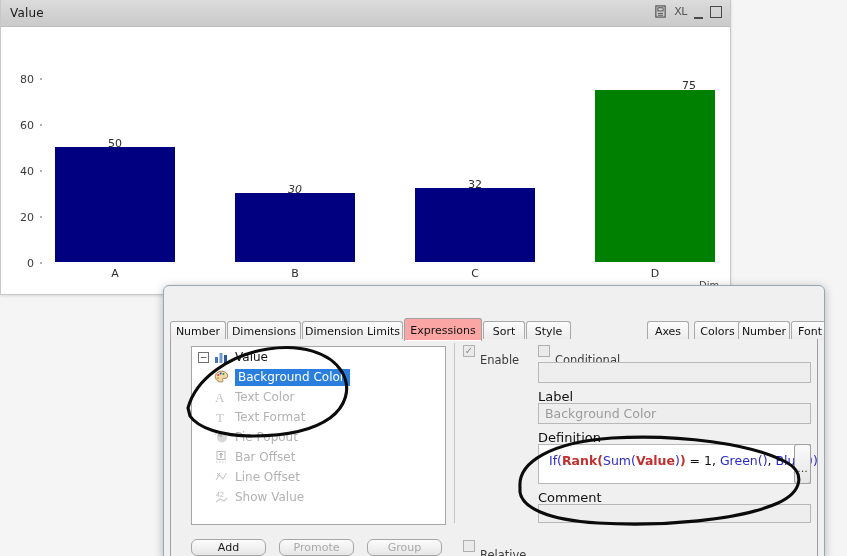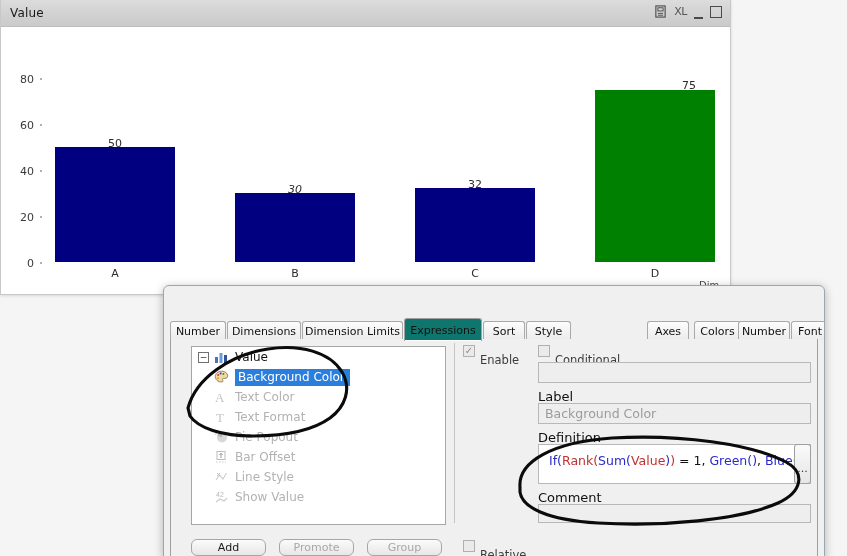--- a/index.html
+++ b/index.html
@@ -63,21 +63,21 @@
   .tabstrip{position:absolute;left:6px;top:32px;right:6px;height:22px;}
   .tab{
     position:absolute;top:3px;height:19px;
     background:linear-gradient(to bottom,#fdfdfd,#eceaea);
     border:1px solid #a9a9a9;border-bottom:none;border-radius:3px 3px 0 0;
     font-size:11px;color:#111;
     display:flex;align-items:center;justify-content:center;
     box-sizing:border-box;
   }
   .tab.active{
-    top:0;height:23px;background:#0f766e;border-color:#a0a0a0;
+    top:0;height:23px;background:#fca5a5;border-color:#a0a0a0;
     z-index:5;box-shadow:0 -1px 0 #fff inset;
   }
 
   .panel{
     position:absolute;left:6px;top:53px;right:6px;bottom:0;
     background:#f0f0f0;border:1px solid #a0a0a0;border-top:none;
   }
 
   .treebox{
     position:absolute;left:20px;top:7px;width:253px;height:177px;
@@ -115,21 +115,21 @@
     background:linear-gradient(to bottom,#fafafa,#e6e6e6);
     border:1px solid #9f9f9f;border-radius:3px;
     display:flex;align-items:flex-end;justify-content:center;
     font-size:11px;color:#333;padding-bottom:8px;box-sizing:border-box;
   }
   .formula{
     position:absolute;font-size:12.5px;white-space:nowrap;
     font-family:"DejaVu Sans","Liberation Sans",sans-serif;
   }
   .fn-blue{color:#2a2aca;}
-  .fn-red{color:#c03030;}
+  .fn-red{color:#c03030;font-weight:bold;}
   .fn-black{color:#111;}
 
   .btn{
     position:absolute;height:17px;
     background:linear-gradient(to bottom,#fbfbfb,#e7e7e7);
     border:1px solid #a6a6a6;border-radius:6px;
     display:flex;align-items:center;justify-content:center;
     font-size:11px;color:#1a1a1a;box-sizing:border-box;overflow:hidden;
   }
   .btn.dis{color:#a8a8a8;}
@@ -266,21 +266,21 @@
         </svg>
         <span class="tlabel dim">Bar Offset</span>
       </div>
 
       <div class="trow child">
         <svg class="ticon" viewBox="0 0 15 14">
           <polyline points="2,10 5.5,5 9,9 12.5,3" fill="none" stroke="#cfcfcf" stroke-width="1.2"></polyline>
           <line x1="3" y1="3" x2="6" y2="6" stroke="#c2c2c2" stroke-width="1"></line>
           <line x1="6" y1="3" x2="3" y2="6" stroke="#c2c2c2" stroke-width="1"></line>
         </svg>
-        <span class="tlabel dim">Line Style</span>
+        <span class="tlabel dim">Line Offset</span>
       </div>
 
       <div class="trow child">
         <svg class="ticon" viewBox="0 0 15 14">
           <text x="2" y="7" font-size="7" font-family="Liberation Sans, sans-serif" fill="#b8b8b8">42</text>
           <polyline points="2,12 6,9 10,11 13,8" fill="none" stroke="#cacaca" stroke-width="1.1"></polyline>
         </svg>
         <span class="tlabel dim">Show Value</span>
       </div>
     </div>

